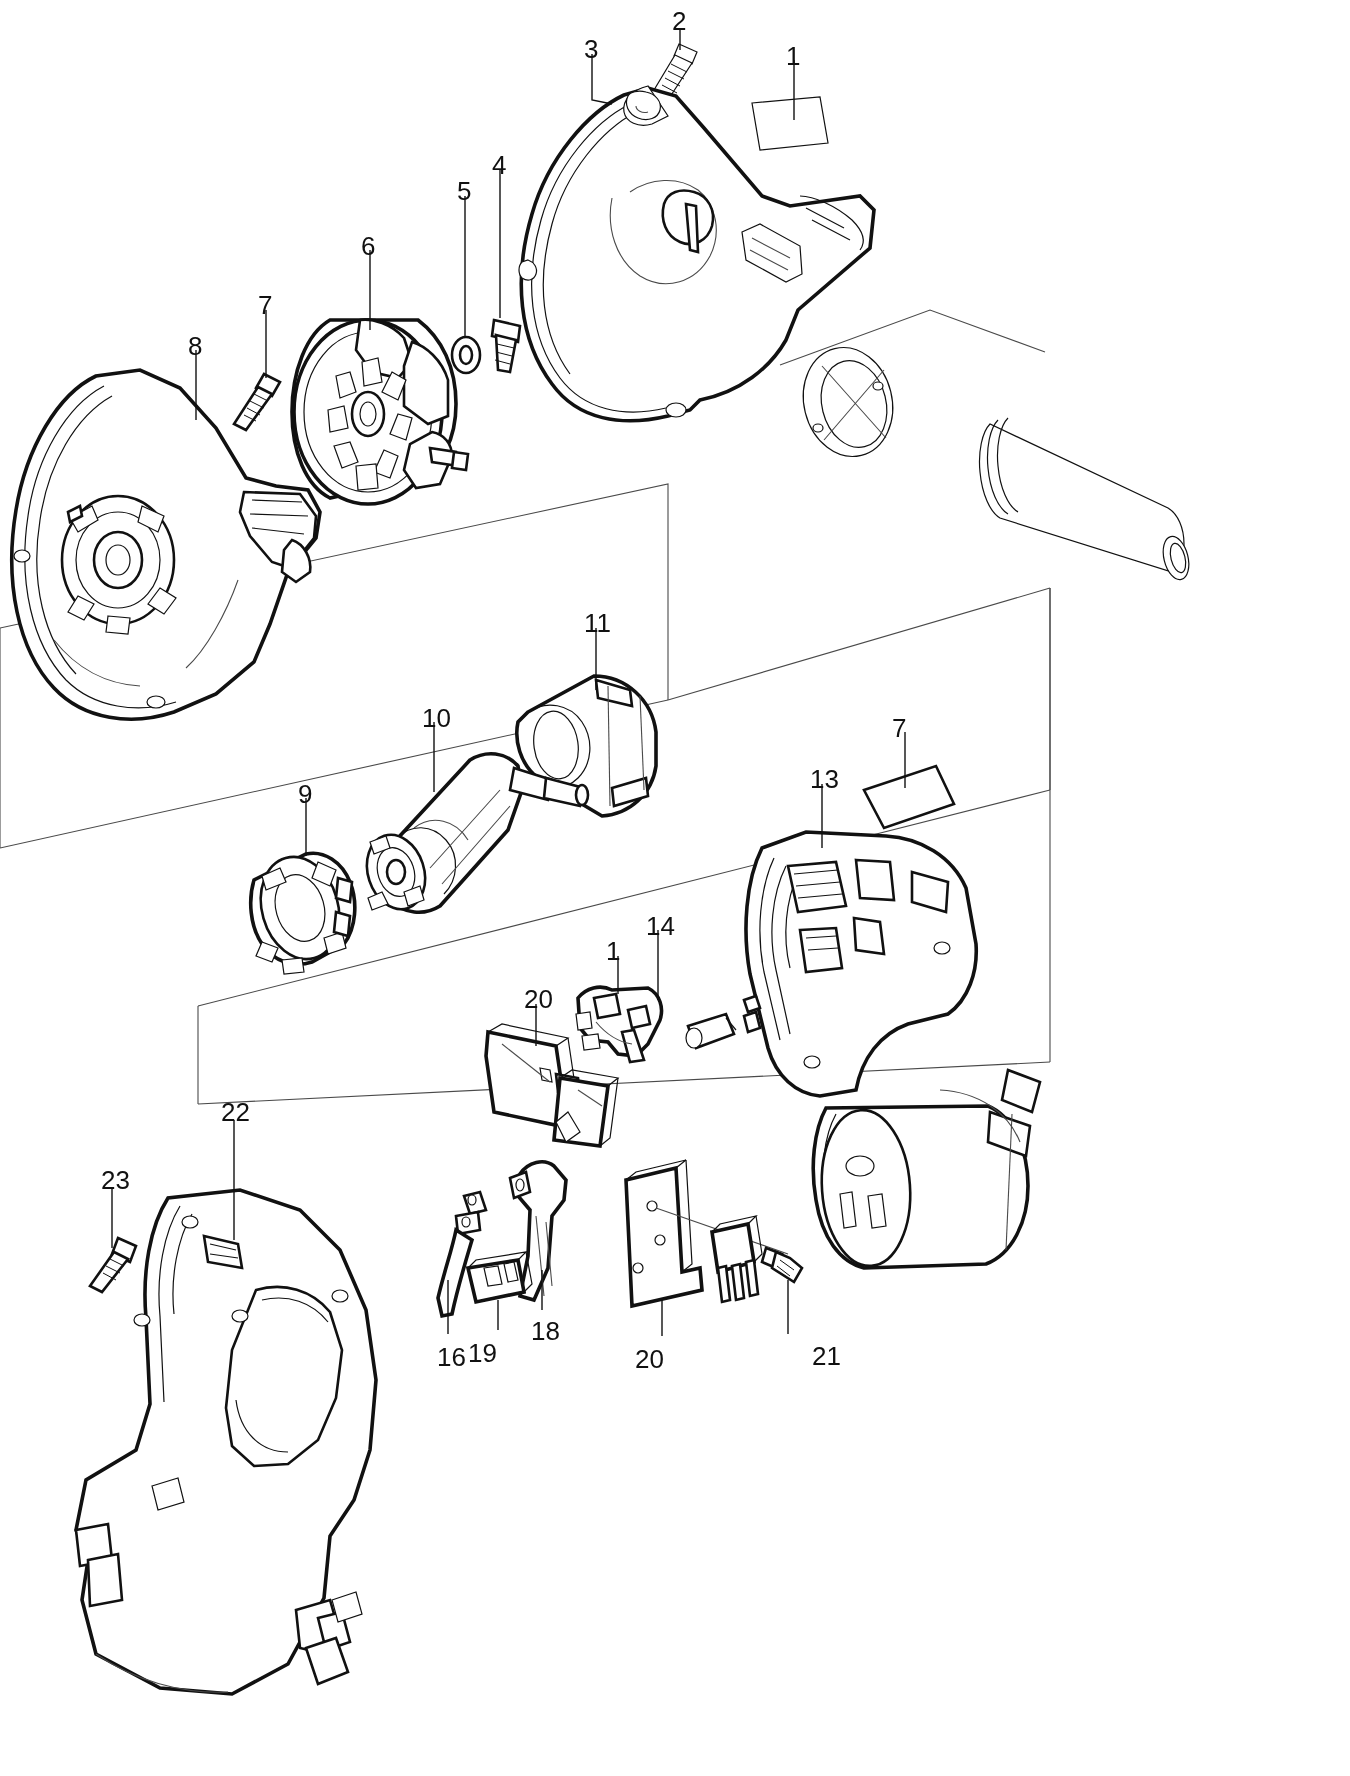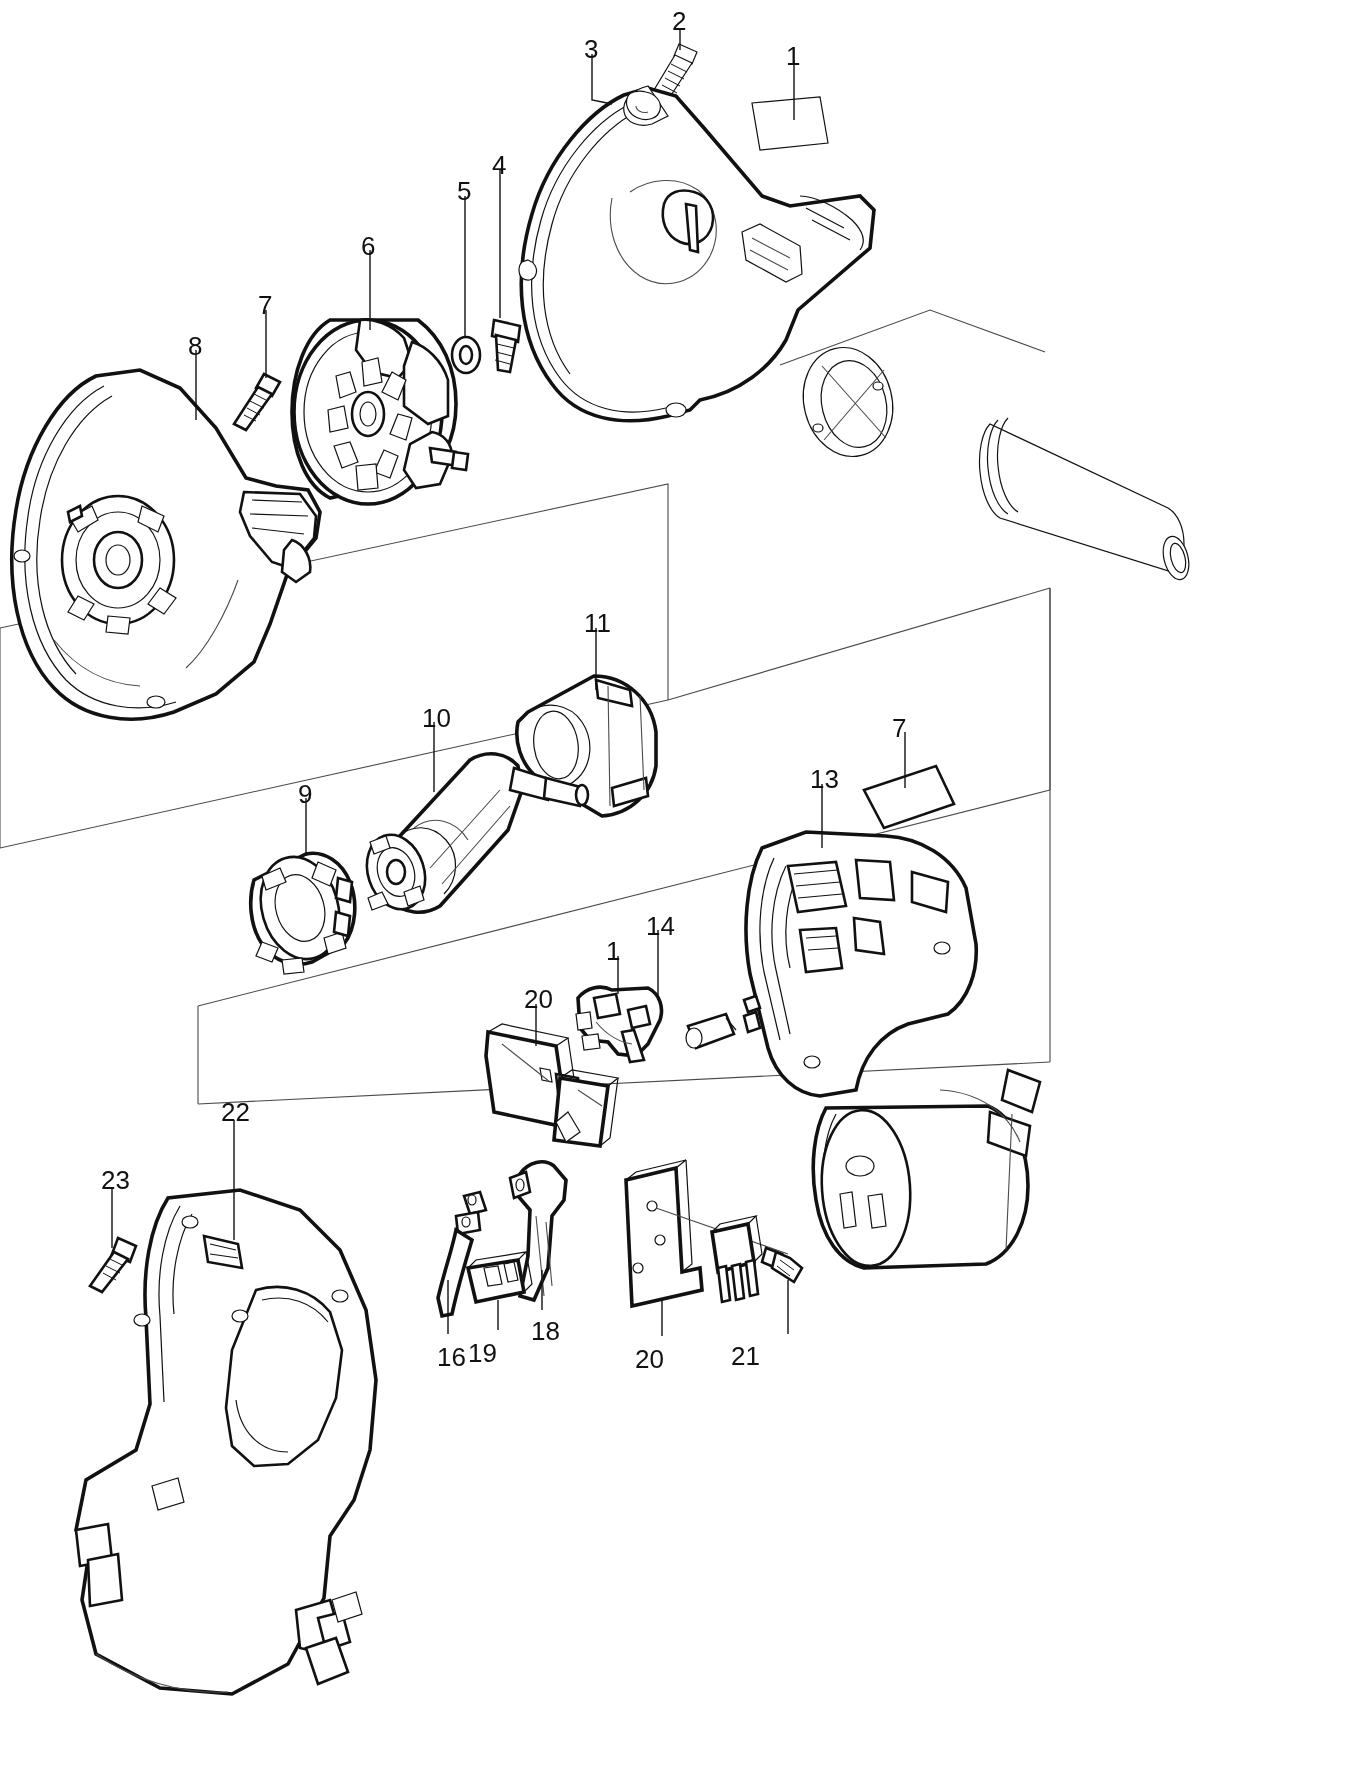--- a/index.html
+++ b/index.html
@@ -413,17 +413,17 @@
   <div class="callout" style="left:584px;top:610px">11</div>
   <div class="callout" style="left:892px;top:715px">7</div>
   <div class="callout" style="left:810px;top:766px">13</div>
   <div class="callout" style="left:646px;top:913px">14</div>
   <div class="callout" style="left:606px;top:938px">1</div>
   <div class="callout" style="left:524px;top:986px">20</div>
   <div class="callout" style="left:437px;top:1344px">16</div>
   <div class="callout" style="left:531px;top:1318px">18</div>
   <div class="callout" style="left:468px;top:1340px">19</div>
   <div class="callout" style="left:635px;top:1346px">20</div>
-  <div class="callout" style="left:731px;top:1343px">21</div>
+  <div class="callout" style="left:812px;top:1343px">21</div>
   <div class="callout" style="left:221px;top:1099px">22</div>
   <div class="callout" style="left:101px;top:1167px">23</div>
 
 </div>
 
 </body></html>

